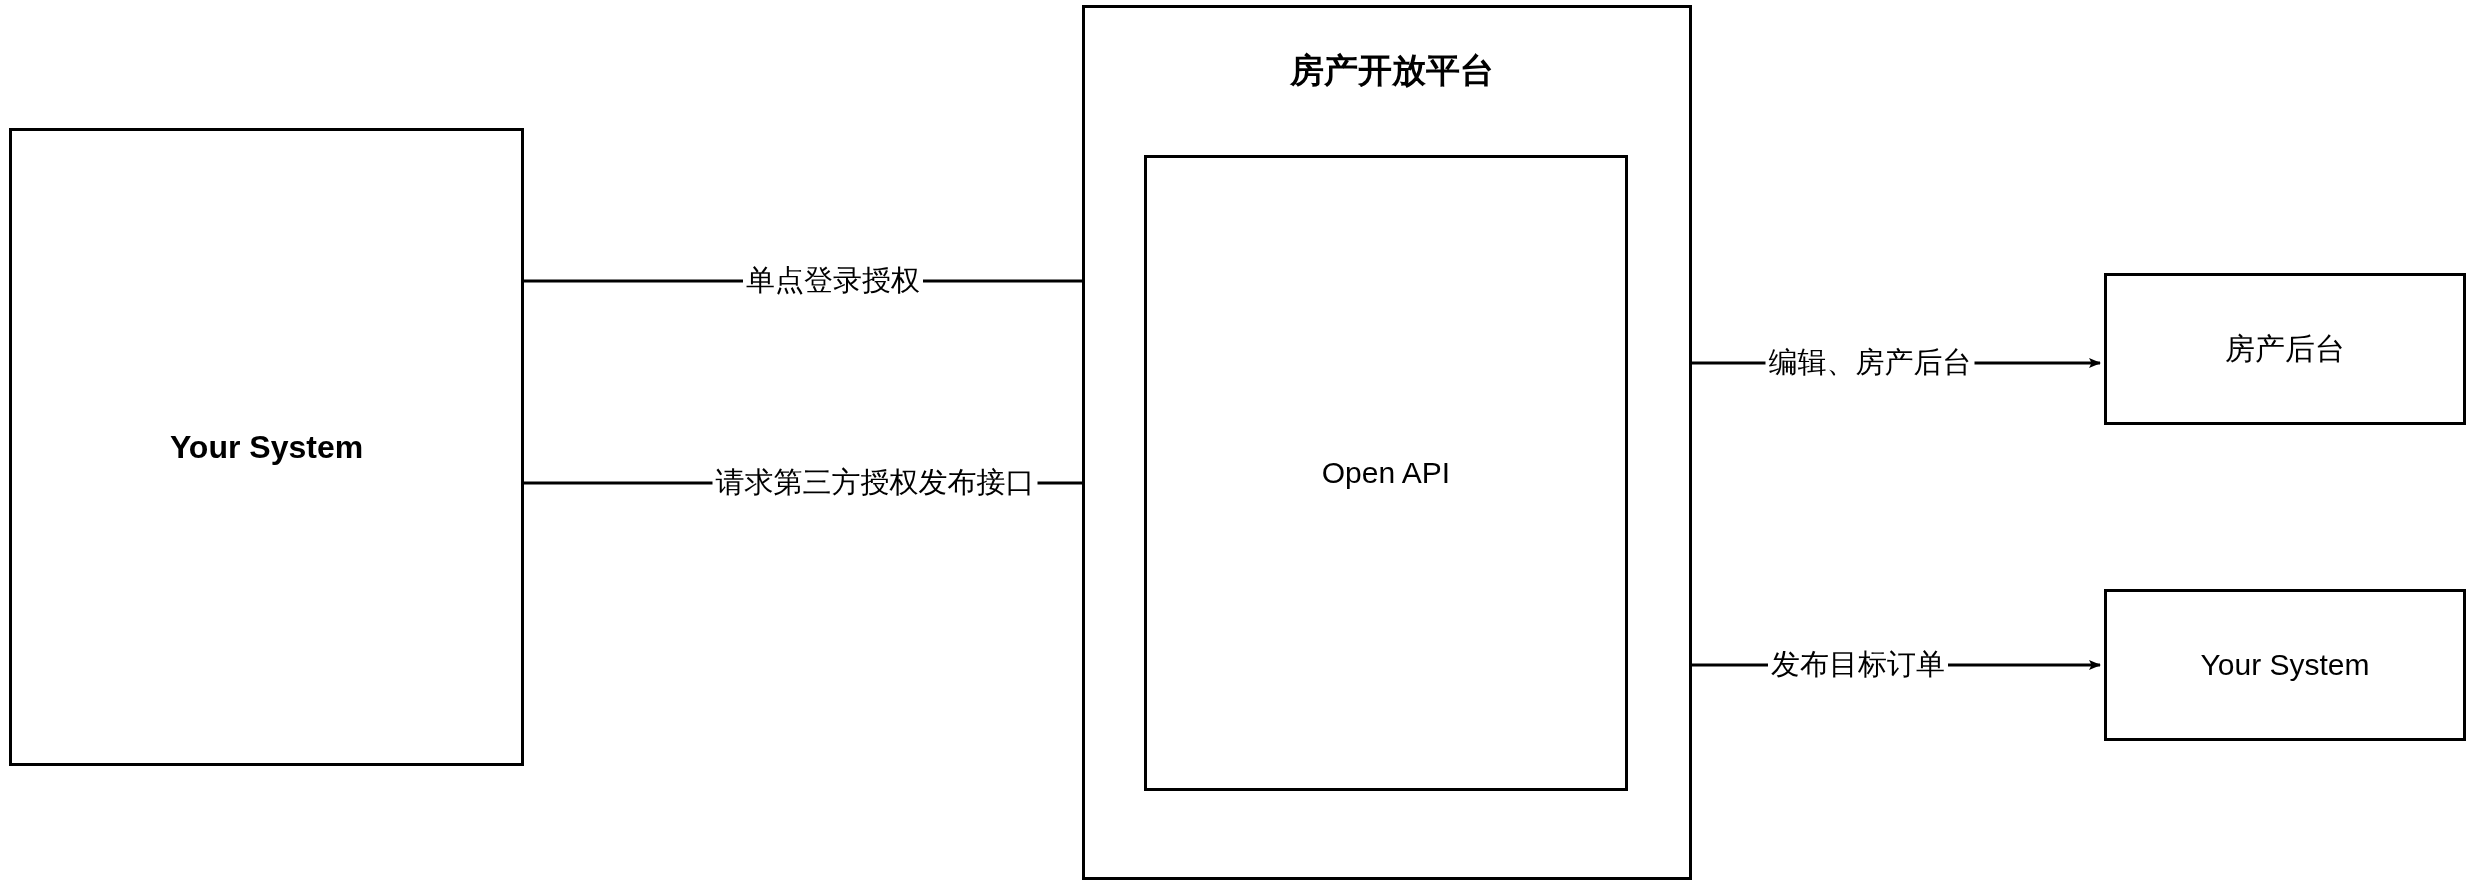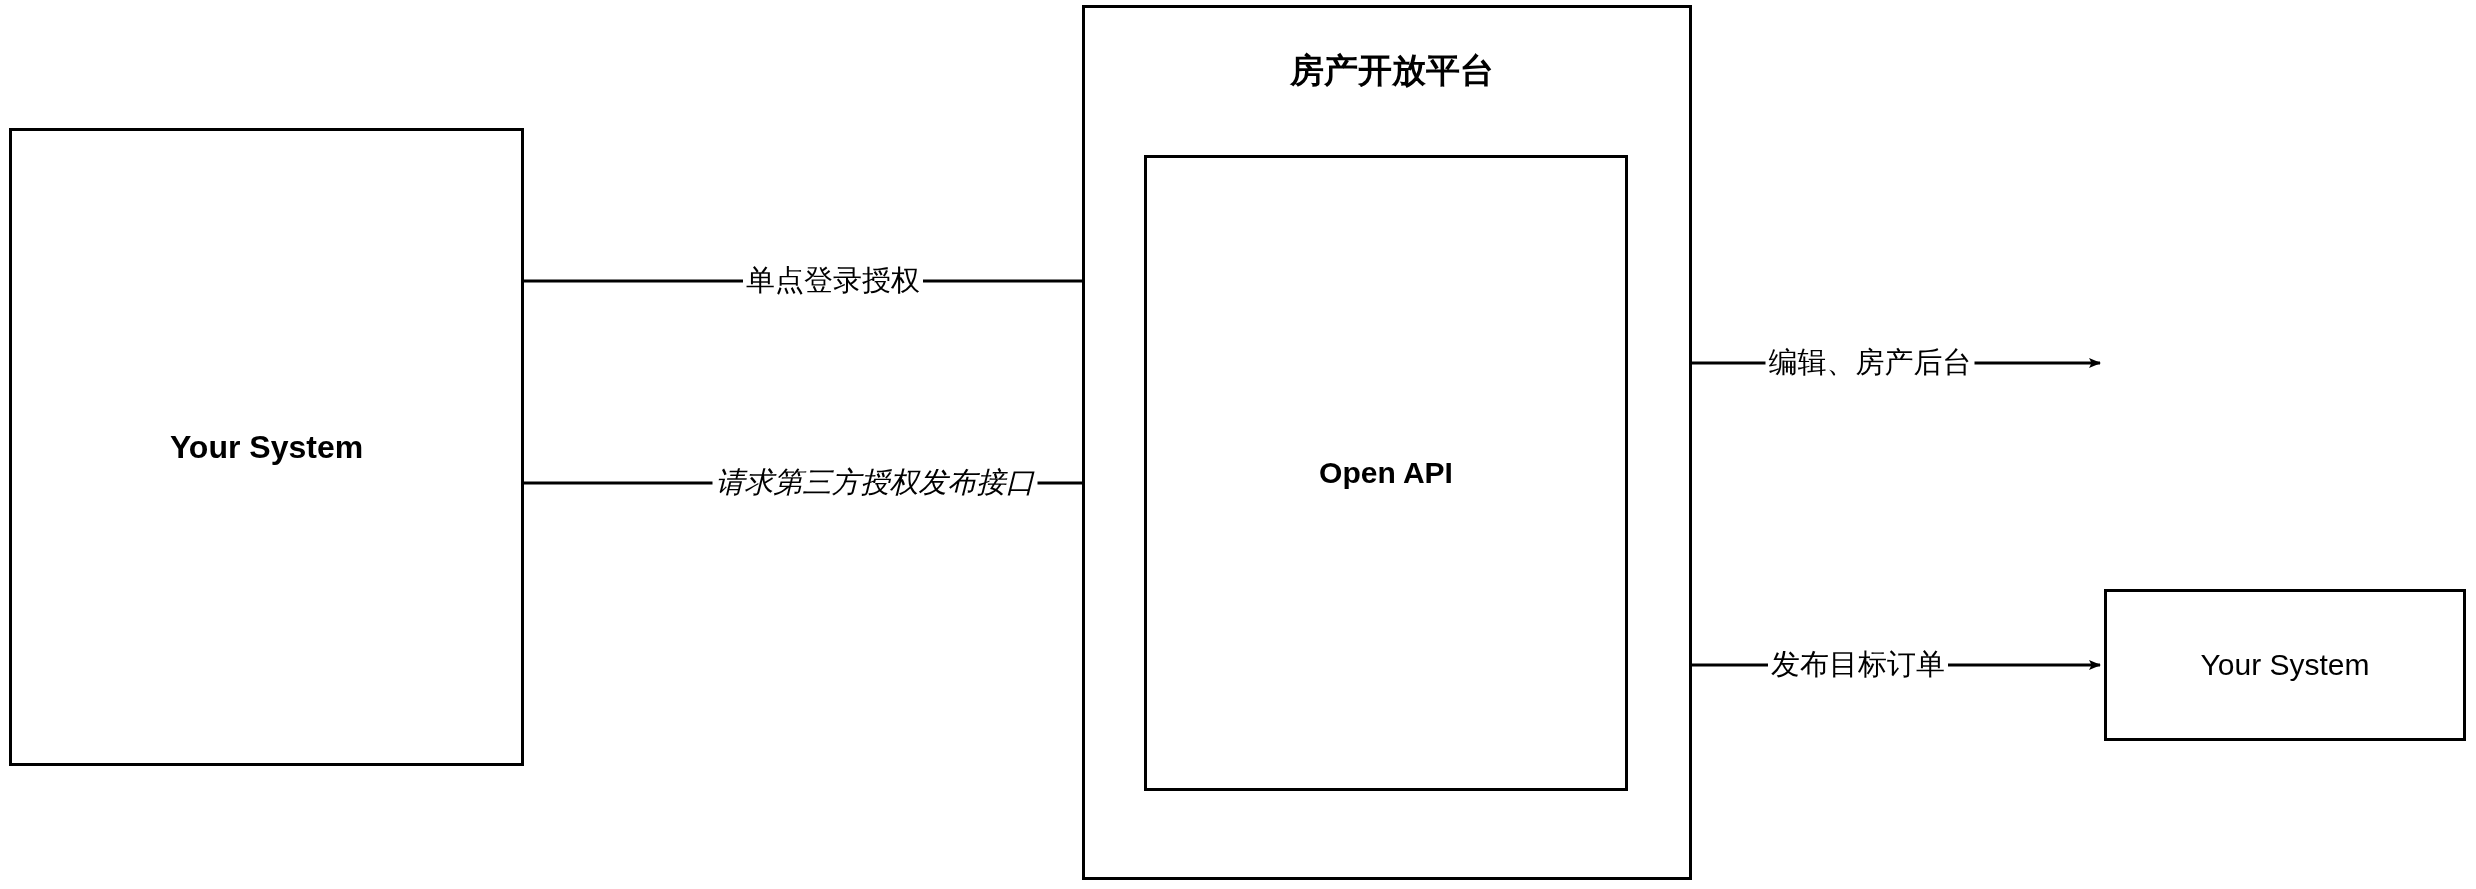--- a/index.html
+++ b/index.html
@@ -75,21 +75,21 @@
   }
   
   #box-open-api {
     left: 1144px;
     top: 155px;
     width: 484px;
     height: 636px;
   }
   #box-open-api .node-label {
     font-size: 30px;
-    font-weight: bold;
+    font-weight: normal;
   }
   
   #box-backend {
     left: 2104px;
     top: 273px;
     width: 362px;
     height: 152px;
   }
   #box-your-system-right {
     left: 2104px;
@@ -134,26 +134,29 @@
   </div>
 
   <div class="node-box" id="box-platform">
     <div id="platform-title">房产开放平台</div>
   </div>
 
   <div class="node-box" id="box-open-api">
     <span class="node-label">Open API</span>
   </div>
 
+  <div class="node-box" id="box-backend">
+    <span class="node-label">房产后台</span>
+  </div>
 
   <div class="node-box" id="box-your-system-right">
     <span class="node-label">Your System</span>
   </div>
 
   <div class="edge-label" style="left:833px; top:281px;">单点登录授权</div>
 
-  <div class="edge-label" style="left:875px; top:483px;font-style:italic;">请求第三方授权发布接口</div>
+  <div class="edge-label" style="left:875px; top:483px;">请求第三方授权发布接口</div>
 
   <div class="edge-label" style="left:1870px; top:363px;">编辑、房产后台</div>
 
   <div class="edge-label" style="left:1858px; top:665px;text-align:center;">发布目标订单</div>
 
 </div>
 
 </body></html>

